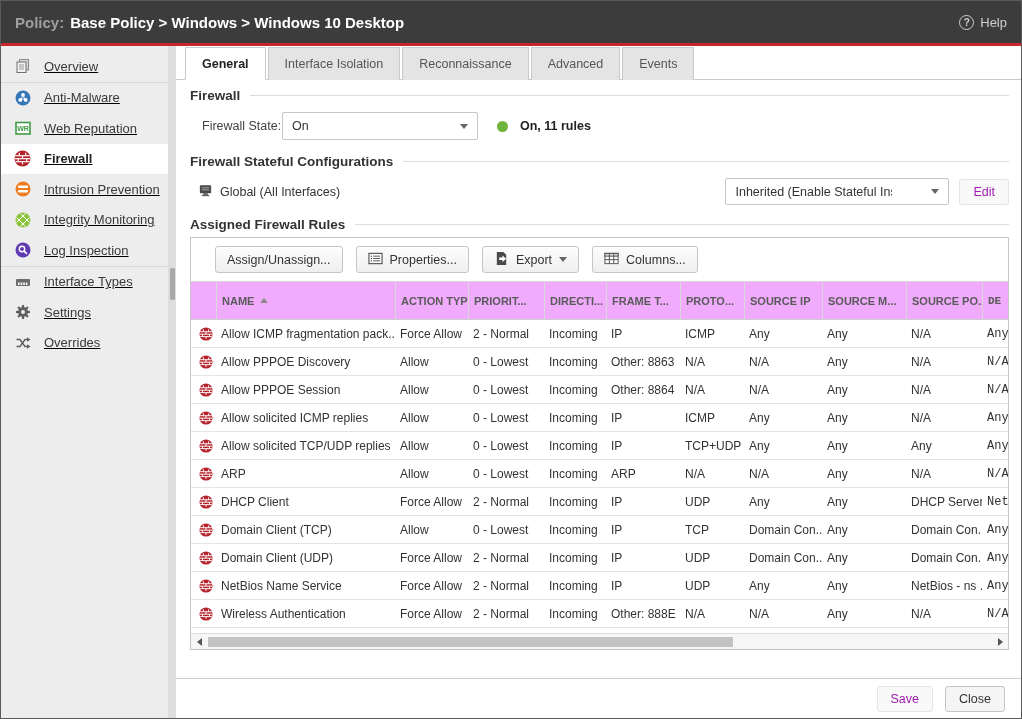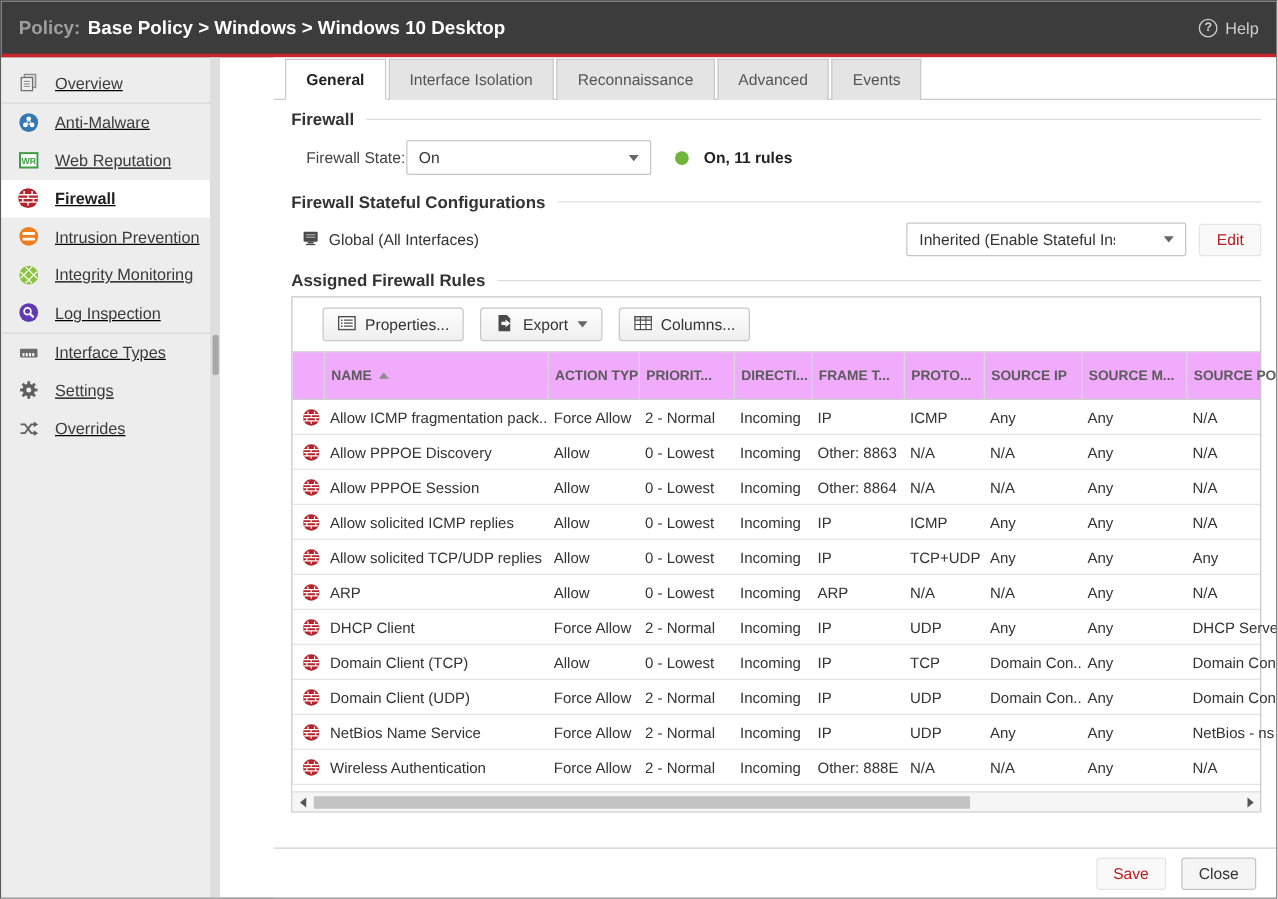--- a/index.html
+++ b/index.html
@@ -20,21 +20,21 @@
   
   .sidebar { width:175px; background:#ededed; position:relative; flex-shrink:0; padding-top:5px;text-decoration:underline; }
   .side-item { height:30.5px; display:flex; align-items:center; padding-left:13px; gap:13px; font-size:13px; color:#3a3a3a; cursor:default; }
   .side-item.selected { background:#fff; font-weight:bold; color:#222; }
   .side-divider { height:1px; background:#d8d8d8; }
   .sicon { width:17px; height:17px; display:flex; align-items:center; justify-content:center; flex-shrink:0; }
   .side-scroll { position:absolute; top:0; right:0; width:8px; height:100%; background:#dedede; }
   .side-thumb { position:absolute; right:1px; top:222px; width:5px; height:32px; background:#a8a8a8; border-radius:2px; }
 
   
-  .main { flex:1; display:flex; flex-direction:column; min-width:0; background:#fff;padding-left:43px; }
+  .main { flex:1; display:flex; flex-direction:column; min-width:0; background:#fff; }
 
   
   .tabbar { height:34px; display:flex; align-items:flex-end; padding-left:9px; border-bottom:1px solid #c9c9c9; flex-shrink:0; background:#fff; }
   .tab { height:33px; display:flex; align-items:center; padding:0 16px; font-size:12.5px; color:#555; background:#e4e4e4; border:1px solid #c9c9c9; border-bottom:none; margin-bottom:-1px; margin-right:2px; cursor:default; }
   .tab.active { background:#fff; color:#222; font-weight:bold; border-bottom:1px solid #fff; }
 
   
   .content { flex:1; padding:6px 12px 0 14px; min-height:0; }
   .sec { display:flex; align-items:center; gap:10px; height:18px; }
   .sec .sec-title { font-size:13.5px; font-weight:bold; color:#333; white-space:nowrap; }
@@ -48,21 +48,21 @@
   .dd { display:flex; align-items:center; justify-content:space-between; border:1px solid #c6c6c6; background:#fff; border-radius:2px; padding:0 9px; font-size:12.5px; color:#333; cursor:default;gap:39px; }
   .dd-state { width:196px; height:28px; }
   .caret { width:0; height:0; border-left:4.5px solid transparent; border-right:4.5px solid transparent; border-top:5.5px solid #666; }
   .dot { width:11px; height:11px; border-radius:50%; background:#6fb53b; margin:0 12px 0 19px; }
   .status-text { font-size:12.5px; font-weight:bold; color:#222; }
 
   .stateful-row { height:27px; display:flex; align-items:center; margin:0 0 10px 8px; }
   .scope { display:flex; align-items:center; gap:7px; font-size:12.5px; color:#333; }
   .dd-stateful { width:224px; height:27px; margin-left:auto; }
   .btn { height:26px; padding:0 13px; font-size:12.5px; border-radius:3px; border:1px solid #c6c6c6; background:#f5f5f5; color:#333; cursor:default; display:inline-flex; align-items:center; }
-  .btn.disabled { color:#b91c1c; border-color:#e4e4e4; background:#f9f9f9; }
+  .btn.disabled { color:#a21caf; border-color:#e4e4e4; background:#f9f9f9; }
   .edit-btn { margin-left:10px; }
 
   
   .rtable { height:413px; border:1px solid #c6c6c6; display:flex; flex-direction:column; background:#fff; }
   .toolbar { height:43px; display:flex; align-items:center; padding-left:24px; gap:13px; flex-shrink:0; }
   .tbtn { display:inline-flex; align-items:center; gap:7px; height:27px; padding:0 11px; background:linear-gradient(#fdfdfd,#efefef); border:1px solid #c6c6c6; border-radius:3px; font-size:12.5px; color:#333; cursor:default; }
   .thead { height:39px; display:flex; align-items:center; background:#f0abfc; border-top:1px solid #d8d8d8; border-bottom:1px solid #cfcfcf; flex-shrink:0; }
   .hcell { height:100%; display:flex; align-items:center; padding-left:5px; font-size:11px; font-weight:bold; color:#5a5a5a; white-space:nowrap; overflow:hidden; flex-shrink:0; cursor:default; }
   .hcell + .hcell { border-left:1px solid #d8d8d8; }
   .sort-up { width:0; height:0; border-left:4px solid transparent; border-right:4px solid transparent; border-bottom:5px solid #8a8a8a; margin-left:6px; }
@@ -280,20 +280,23 @@
           <button class="btn disabled edit-btn">Edit</button>
         </div>
 
         <div class="sec sec3">
           <span class="sec-title">Assigned Firewall Rules</span>
           <span class="line"></span>
         </div>
 
         <div class="rtable">
           <div class="toolbar">
+            <button class="tbtn">
+              <span>Assign/Unassign...</span>
+            </button>
             <button class="tbtn">
               <span><svg width="15" height="15" viewBox="0 0 16 16">
                     <rect x="1" y="2.5" width="14" height="11" fill="#fff" stroke="#4f4f4f" stroke-width="1.2"></rect>
                     <g stroke="#4f4f4f">
                       <line x1="5.5" y1="5.5" x2="13" y2="5.5"></line>
                       <line x1="5.5" y1="8" x2="13" y2="8"></line>
                       <line x1="5.5" y1="10.5" x2="13" y2="10.5"></line>
                     </g>
                     <g fill="#4f4f4f">
                       <rect x="3" y="4.9" width="1.3" height="1.3"></rect>

